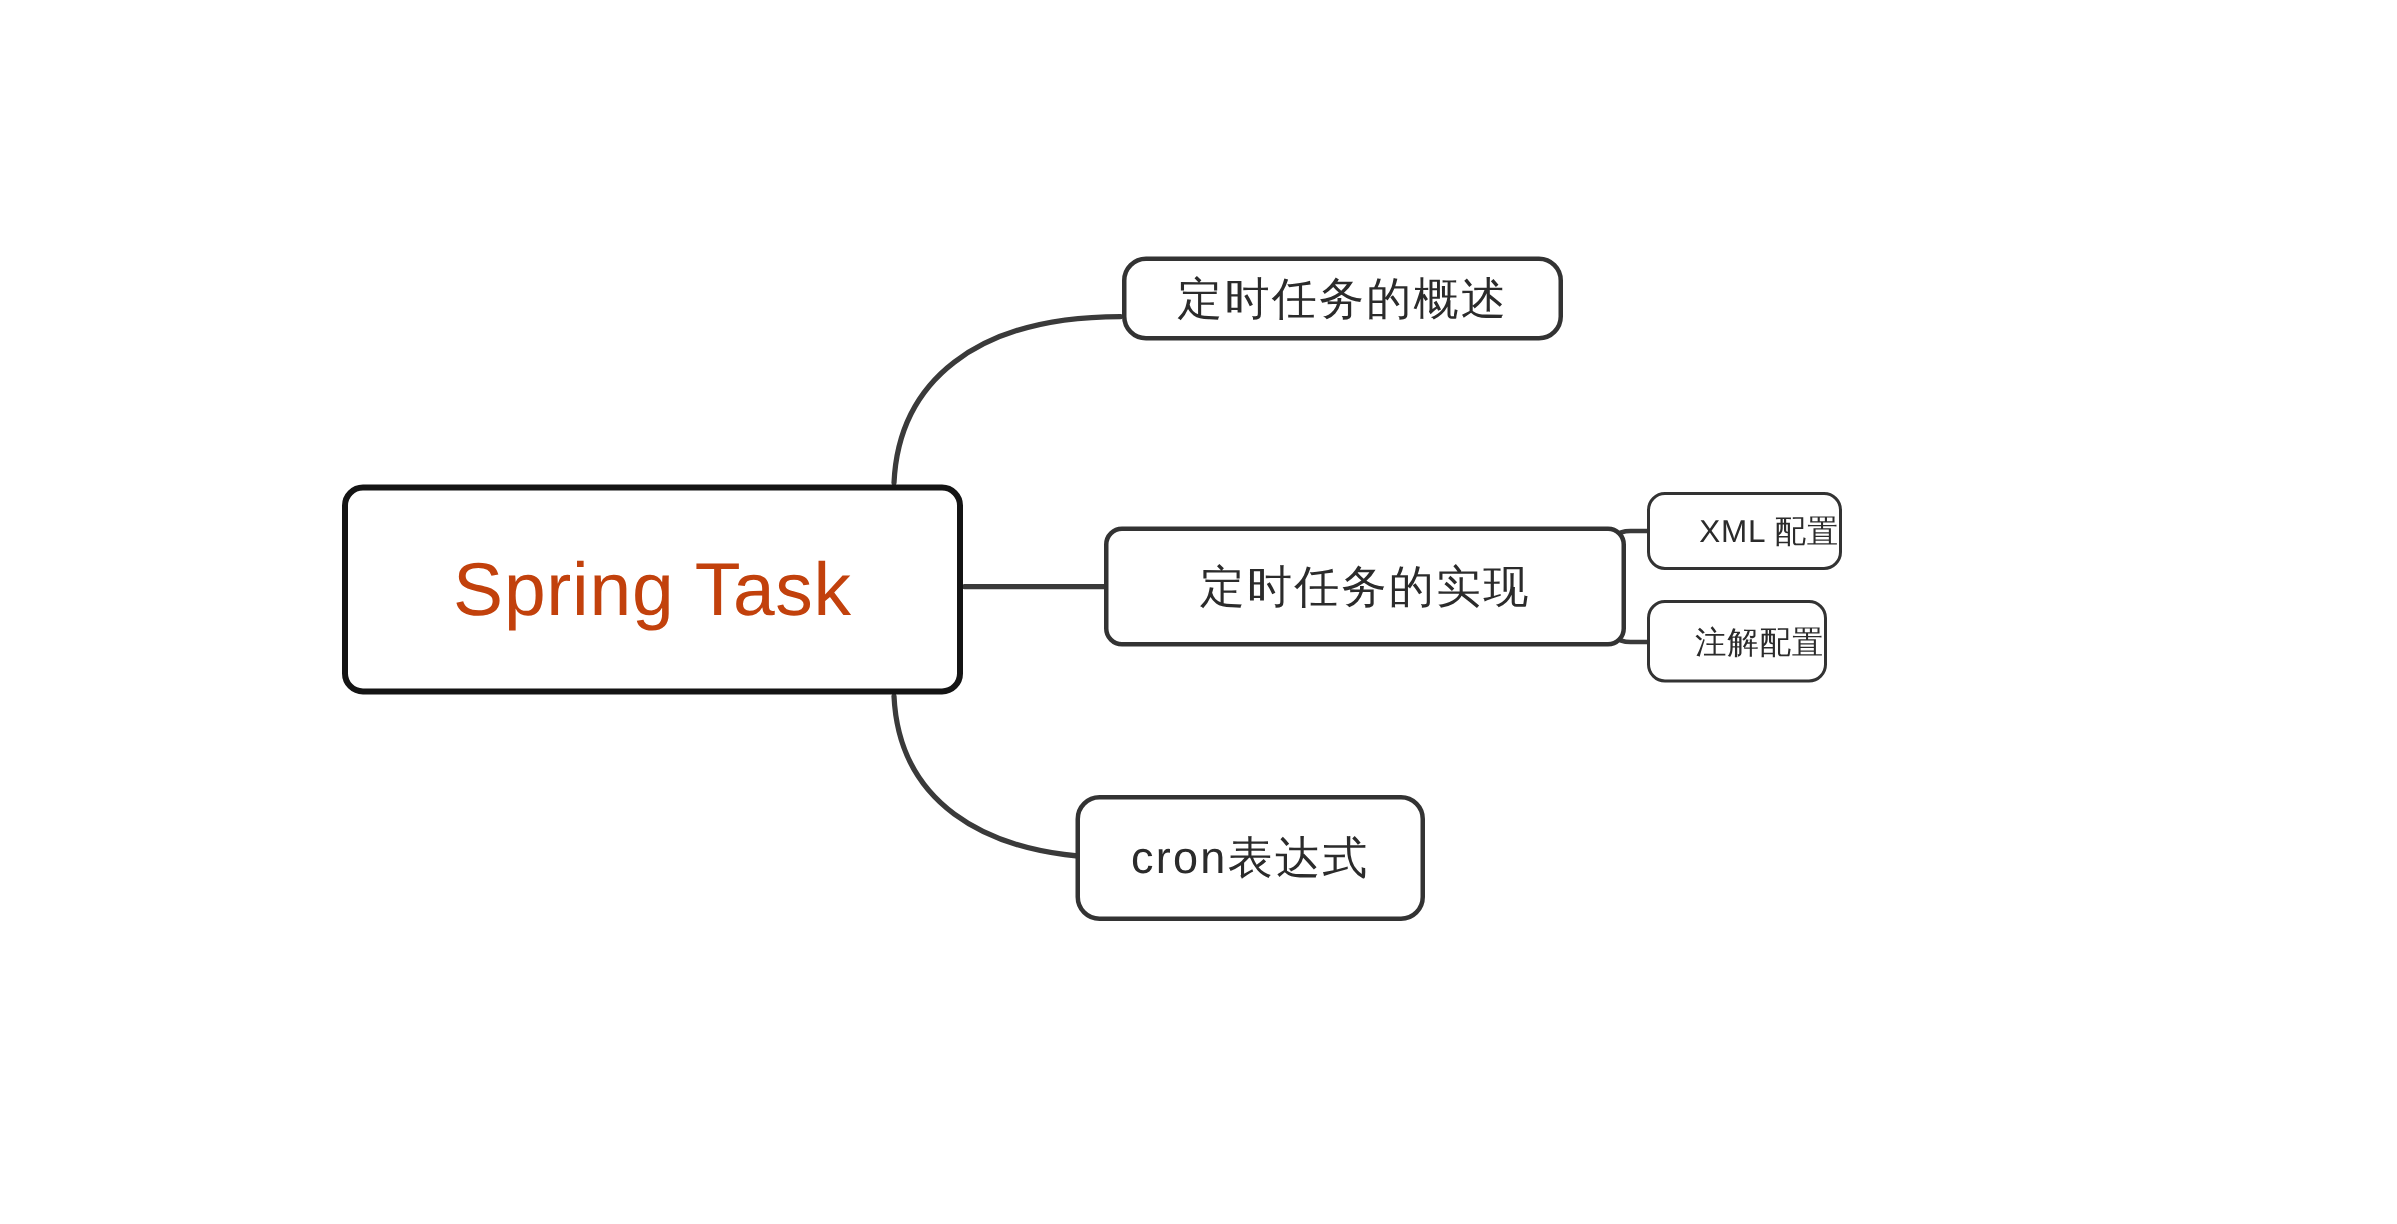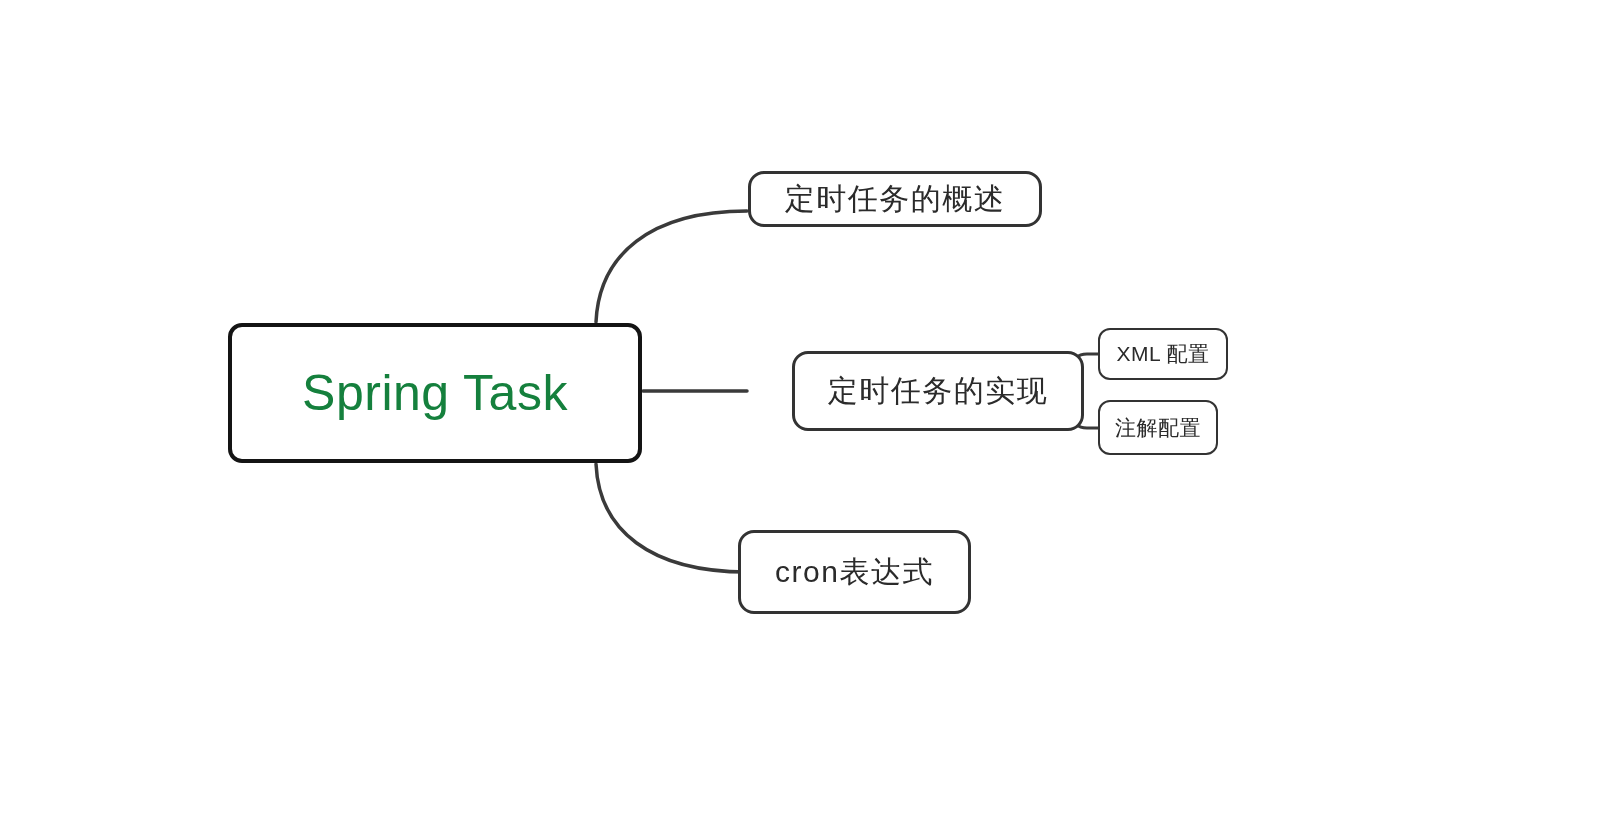--- a/index.html
+++ b/index.html
@@ -31,37 +31,38 @@
     color: #2b2b2b;
     white-space: nowrap;
     cursor: default;
   }
   .node-root {
     left: 228px; top: 323px;
     width: 414px; height: 140px;
     border: 4px solid #141414;
     border-radius: 14px;
     font-size: 50px;
-    color: #15803d;
+    color: #c2410c;
     letter-spacing: 0.5px;
   }
   .node-branch {
     border: 3px solid #333333;
     border-radius: 16px;
     font-size: 30px;
     letter-spacing: 1.5px;
   }
   .node-branch-0 { left: 748px; top: 171px; width: 294px; height: 56px; }
-  .node-branch-1 { left: 792px; top: 351px; width: 292px; height: 80px; }
-  .node-branch-2 { left: 738px; top: 530px; width: 233px; height: 84px; }
+  .node-branch-1 { left: 736px; top: 351px; width: 348px; height: 80px; border-radius: 12px; }
+  .node-branch-2 { left: 717px; top: 530px; width: 233px; height: 84px; }
   .node-child {
     border: 2.5px solid #333333;
     border-radius: 12px;
     font-size: 21px;
     letter-spacing: 0.5px;
+    justify-content: flex-end;
   }
   .node-child-0 { left: 1098px; top: 328px; width: 130px; height: 52px; }
   .node-child-1 { left: 1098px; top: 400px; width: 120px; height: 55px; }
   .node-label {
     display: inline-block;
   }
 </style>
 </head>
 <body>
 

